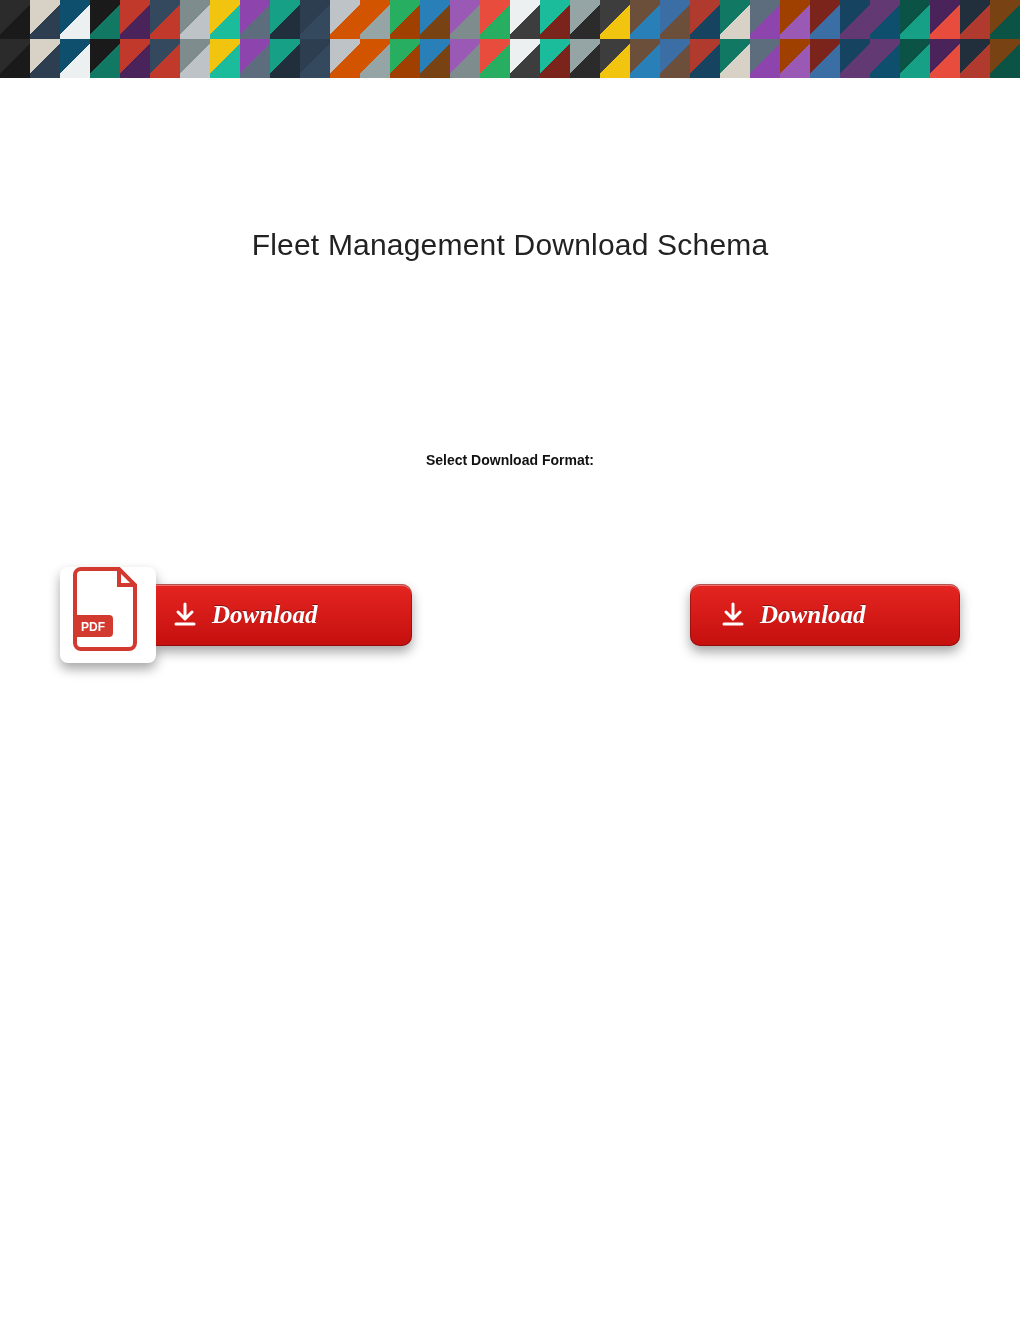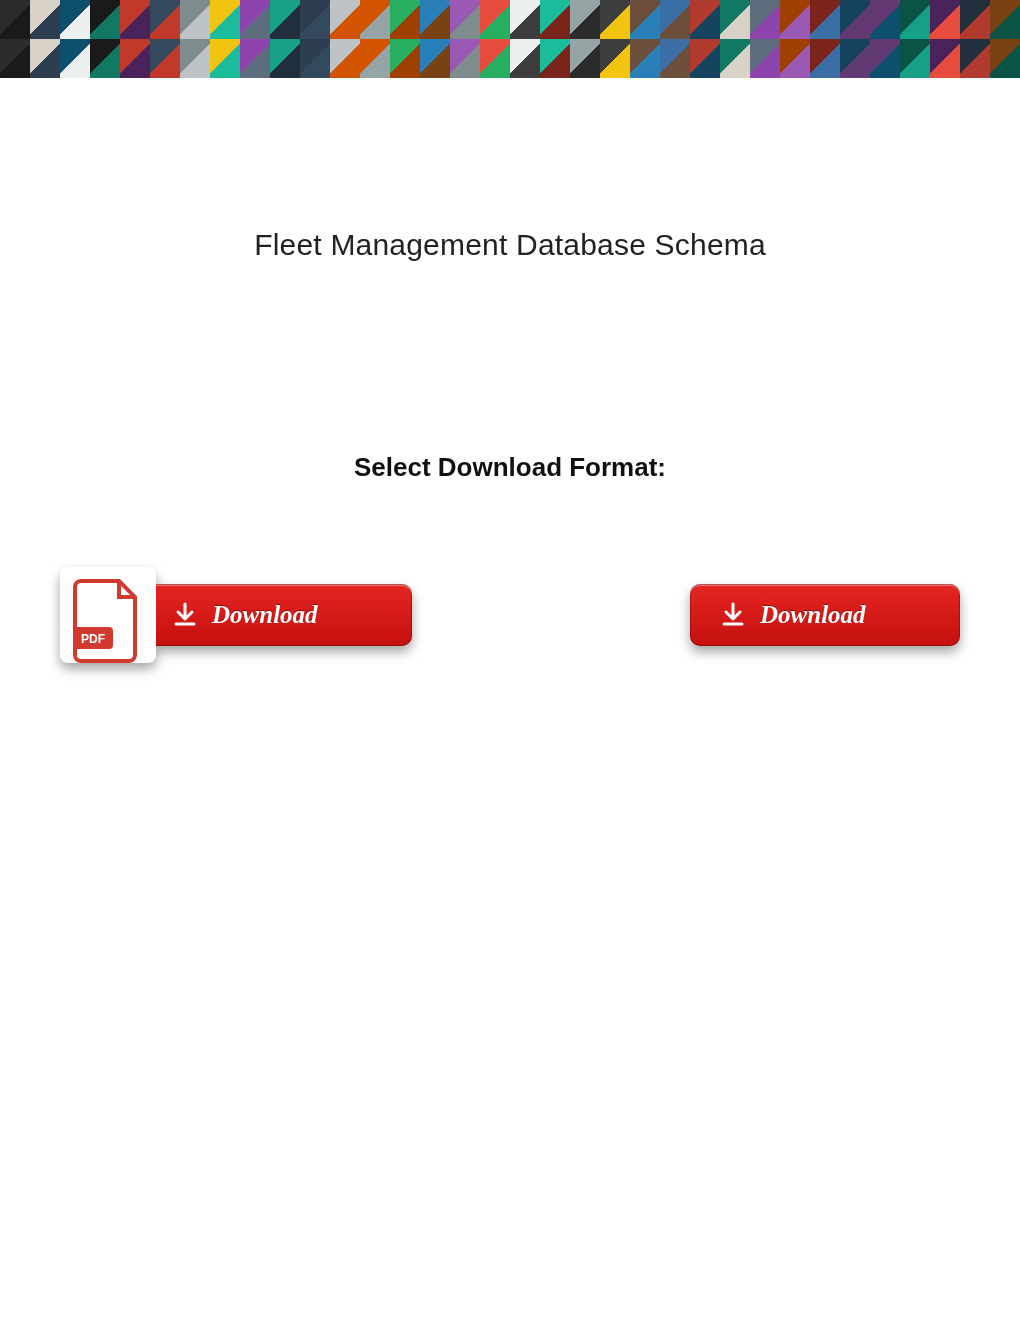--- a/index.html
+++ b/index.html
@@ -28,21 +28,21 @@
     color: rgba(150,150,150,0.25);
     letter-spacing: 0.2px;
     white-space: nowrap;
     overflow: hidden;
   }
   .select-format {
     position: absolute;
     left: 0; right: 0;
     top: 0;
     text-align: center;
-    font-size: 26px;
+    font-size: 14px;
     font-weight: 700;
     color: #111;
   }
   .buttons {
     display: flex;
     justify-content: space-between;
     padding: 0 60px;
     margin-top: 85px;
   }
   .dl-block {
@@ -52,21 +52,21 @@
   }
   .file-icon {
     width: 96px;
     height: 96px;
     background: #fff;
     border-radius: 8px;
     position: relative;
     margin-right: -14px;
     z-index: 2;
     display: flex;
-    align-items: flex-end;
+    align-items: flex-start;
     justify-content: center;
   }
   .file-icon svg { display: block; }
   .dl-button {
     width: 270px;
     height: 62px;
     border-radius: 10px;
     background: linear-gradient(#e52521, #c4100e);
     display: flex;
     align-items: center;
@@ -154,21 +154,21 @@
     <div class="tile" style="background: linear-gradient(135deg, rgb(160, 64, 0) 0%, rgb(160, 64, 0) 50%, rgb(155, 89, 182) 50%, rgb(155, 89, 182) 100%);"></div>
     <div class="tile" style="background: linear-gradient(135deg, rgb(123, 36, 28) 0%, rgb(123, 36, 28) 50%, rgb(59, 110, 165) 50%, rgb(59, 110, 165) 100%);"></div>
     <div class="tile" style="background: linear-gradient(135deg, rgb(21, 67, 96) 0%, rgb(21, 67, 96) 50%, rgb(99, 57, 116) 50%, rgb(99, 57, 116) 100%);"></div>
     <div class="tile" style="background: linear-gradient(135deg, rgb(99, 57, 116) 0%, rgb(99, 57, 116) 50%, rgb(14, 79, 110) 50%, rgb(14, 79, 110) 100%);"></div>
     <div class="tile" style="background: linear-gradient(135deg, rgb(11, 83, 69) 0%, rgb(11, 83, 69) 50%, rgb(22, 160, 133) 50%, rgb(22, 160, 133) 100%);"></div>
     <div class="tile" style="background: linear-gradient(135deg, rgb(74, 35, 90) 0%, rgb(74, 35, 90) 50%, rgb(231, 76, 60) 50%, rgb(231, 76, 60) 100%);"></div>
     <div class="tile" style="background: linear-gradient(135deg, rgb(33, 47, 60) 0%, rgb(33, 47, 60) 50%, rgb(176, 58, 46) 50%, rgb(176, 58, 46) 100%);"></div>
     <div class="tile" style="background: linear-gradient(135deg, rgb(120, 66, 18) 0%, rgb(120, 66, 18) 50%, rgb(11, 83, 69) 50%, rgb(11, 83, 69) 100%);"></div>
   </div>
 
-<h1 class="page-title">Fleet Management Database Schema</h1>
+<h1 class="page-title">Fleet Management Download Schema</h1>
 
 <div class="ghost-bar">
   <div class="ghost-text"></div>
   <div class="select-format">Select Download Format:</div>
 </div>
 
 <div class="buttons">
 
   <div class="dl-block">
     <div class="file-icon">

